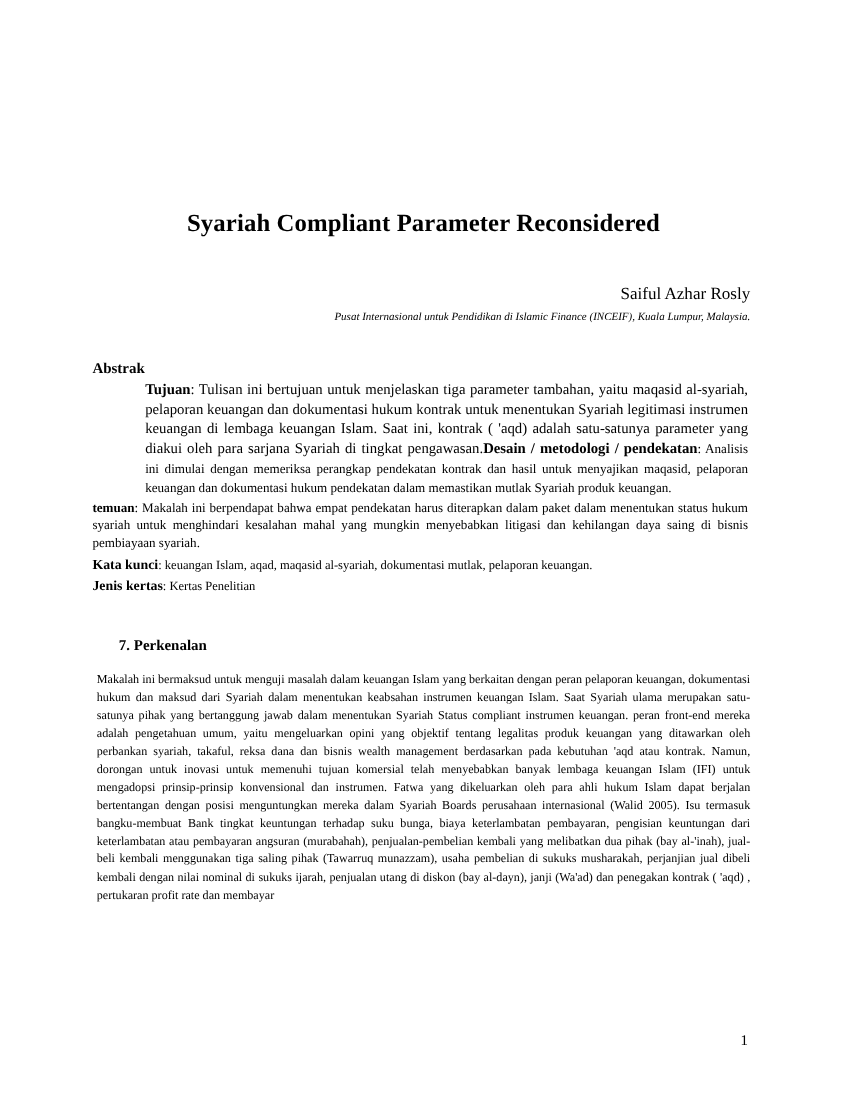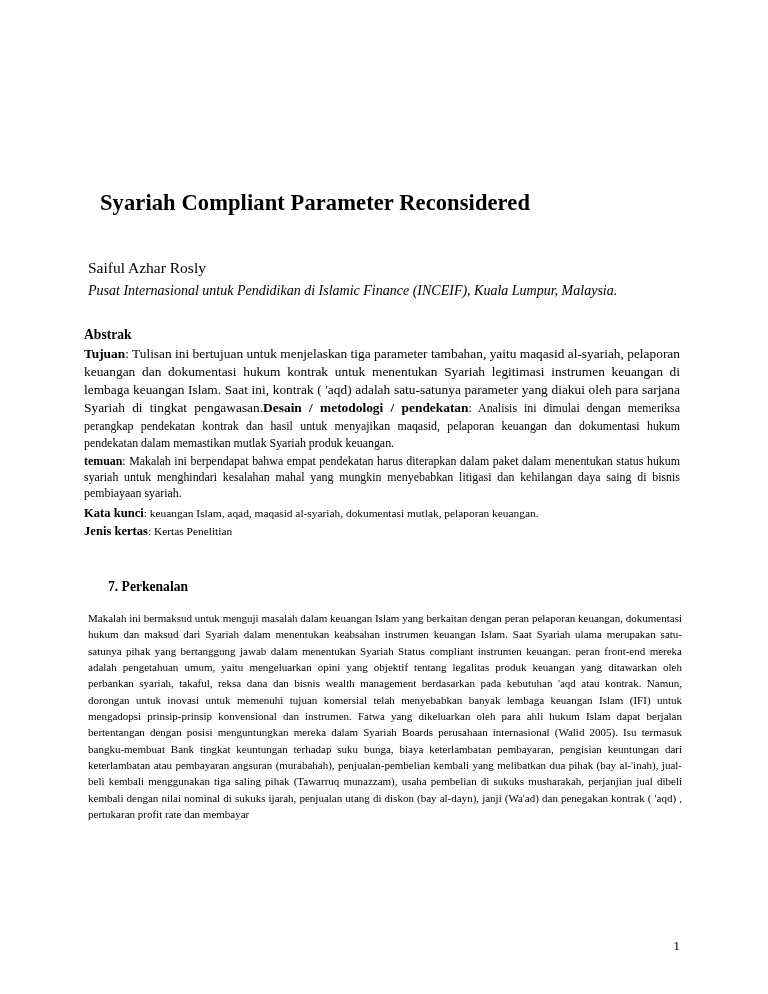--- a/index.html
+++ b/index.html
@@ -23,47 +23,47 @@
     left: 0;
     width: 768px;
     height: 994px;
     background: #ffffff;
     overflow: hidden;
   }
 
   
   .title-block {
     position: absolute;
-    left: 100px;
+    left: 88px;
     top: 190px;
     width: 594px;
-    text-align: left;
+    text-align: center;
   }
   .paper-title {
     font-size: 22.5px;
     font-weight: bold;
     line-height: 1.15;
     letter-spacing: 0.1px;
     margin: 0;
   }
 
   .author-block {
     position: absolute;
     left: 88px;
     top: 258px;
     width: 594px;
-    text-align: left;
+    text-align: right;
   }
   .author-name {
     font-size: 15.5px;
     line-height: 1.25;
     margin: 0;
   }
   .author-affiliation {
-    font-size: 14px;
+    font-size: 10px;
     font-style: italic;
     line-height: 1.3;
     margin: 5px 0 0 0;
   }
 
   
   .abstract-block {
     position: absolute;
     left: 84px;
     top: 326px;
@@ -76,20 +76,21 @@
     margin: 0 0 1px 0;
   }
   .abs-p {
     margin: 0;
     text-align: justify;
     text-justify: inter-word;
   }
   .abs-p.large {
     font-size: 13.4px;
     line-height: 1.33;
+    margin-left: 48px;
   }
   .abs-p.small {
     font-size: 11.9px;
     line-height: 1.34;
   }
   .abs-p.tiny {
     font-size: 11.4px;
     line-height: 1.36;
     text-align: left;
   }

